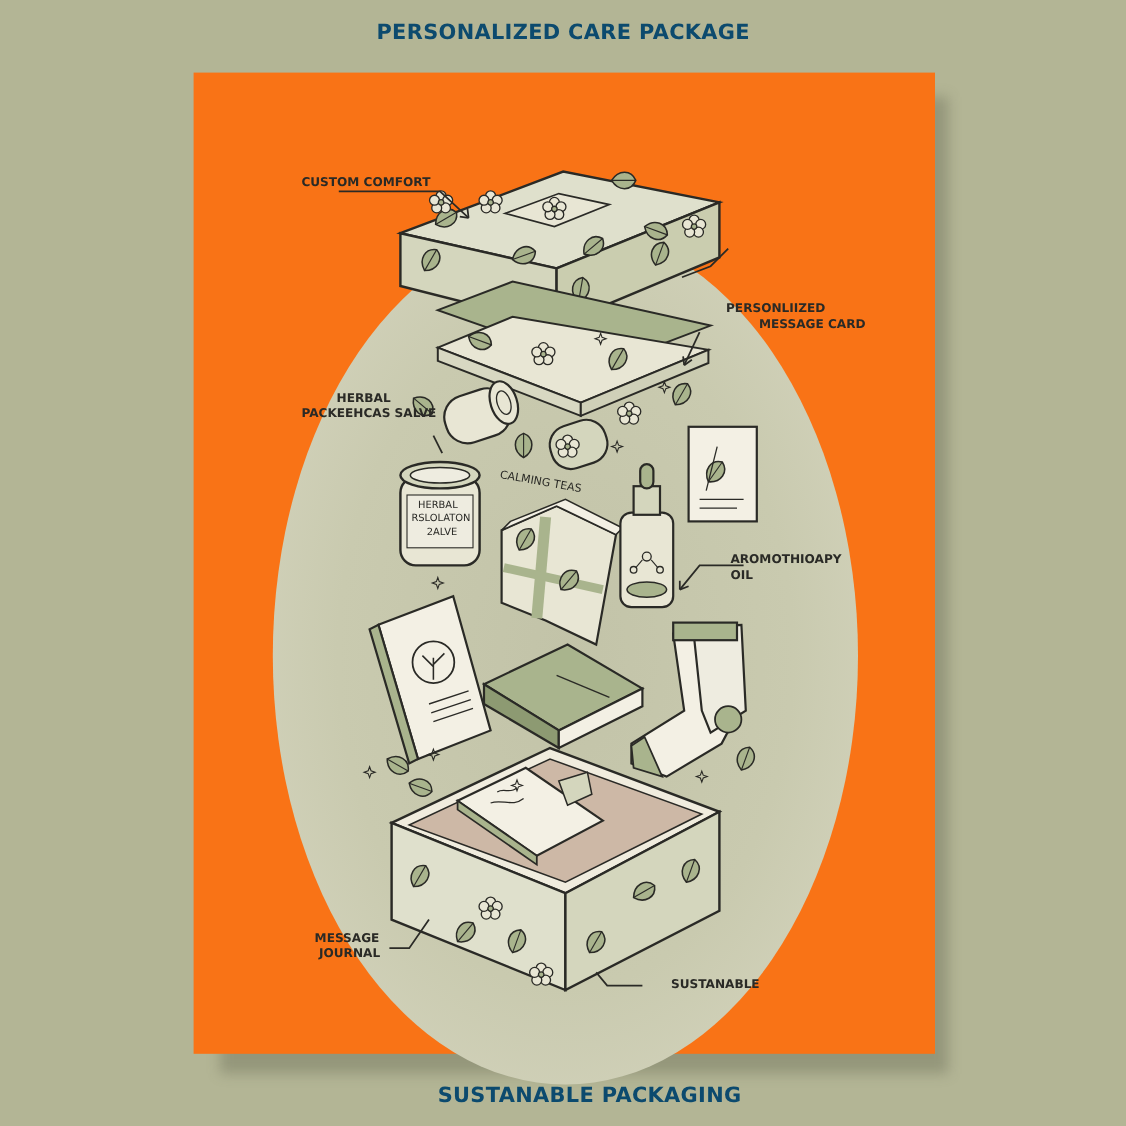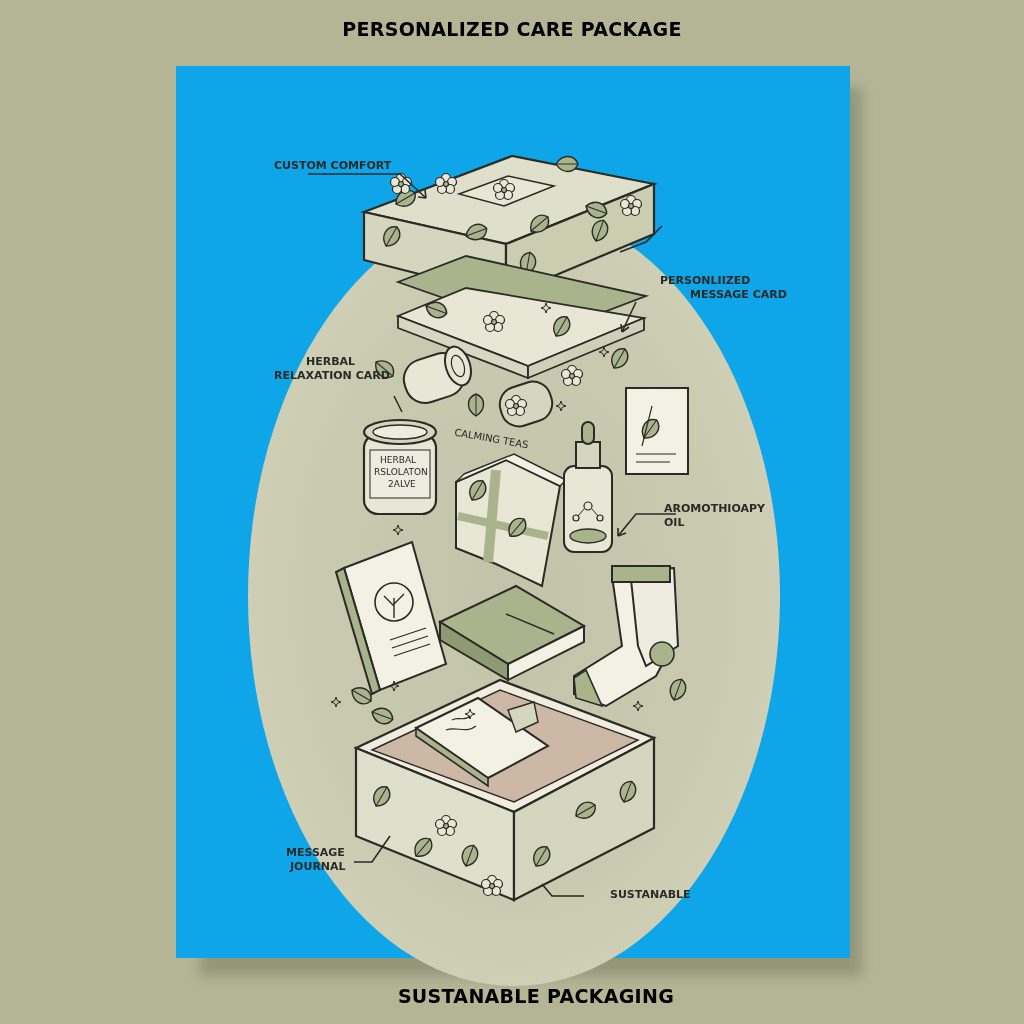--- a/index.html
+++ b/index.html
@@ -1,21 +1,21 @@
 <!DOCTYPE html>
 <html><head>
 <meta charset="utf-8">
 <style>
   html,body{margin:0;padding:0;}
   body{width:1024px;height:1024px;background:#b3b595;position:relative;overflow:hidden;font-family:"DejaVu Sans",sans-serif;}
-  .title{position:absolute;left:0;width:1024px;text-align:center;font-weight:bold;color:#000000;letter-spacing:0.3px;}
+  .title{position:absolute;left:0;width:1024px;text-align:center;font-weight:bold;color:#0c4a6e;letter-spacing:0.3px;}
   #top-title{top:18px;font-size:19px;}
   #bottom-title{top:985px;font-size:19px;margin-left:24px;}
   .shadow{position:absolute;left:200px;top:88px;width:662px;height:888px;background:rgba(70,72,55,0.28);filter:blur(6px);}
-  .poster{position:absolute;left:176px;top:66px;width:674px;height:892px;background:#0ea5e9;}
+  .poster{position:absolute;left:176px;top:66px;width:674px;height:892px;background:#f97316;}
   .oval{position:absolute;left:72px;top:140px;width:532px;height:780px;border-radius:50%;background:radial-gradient(ellipse at 50% 50%,#c2c3a8 0%,#c9caaf 55%,#d3d3bc 85%,rgba(211,211,188,0) 100%);}
   svg.art{position:absolute;left:0;top:0;}
   .label{position:absolute;font-size:11px;font-weight:bold;color:#2a2a26;line-height:13px;white-space:nowrap;}
 </style>
 </head>
 <body>
 
 <div class="title" id="top-title">PERSONALIZED CARE PACKAGE</div>
 <div class="shadow"></div>
 
@@ -189,21 +189,21 @@
       <path d="M178,796 L196,796 L214,770"></path>
       <path d="M408,830 L376,830 L366,818"></path>
       <path d="M444,186 L470,176 L486,160"></path>
     </g>
   </svg>
 
   <div class="label" style="left:98px;top:93px;">CUSTOM COMFORT</div>
   <div class="label" style="left:484px;top:208px;">PERSONLIIZED</div>
   <div class="label" style="left:484px;top:222px;margin-left:30px;">MESSAGE CARD</div>
   <div class="label" style="left:130px;top:289px;">HERBAL</div>
-  <div class="label" style="left:98px;top:303px;">RELAXATION CARD</div>
+  <div class="label" style="left:98px;top:303px;">PACKEEHCAS SALVE</div>
   <div class="label" style="left:278px;top:366px;font-size:10px;transform:rotate(10deg);font-weight:normal;">CALMING TEAS</div>
   <div class="label" style="left:204px;top:388px;font-size:9px;font-weight:normal;">HERBAL</div>
   <div class="label" style="left:198px;top:400px;font-size:9px;font-weight:normal;text-align:right;">RSLOLATON</div>
   <div class="label" style="left:212px;top:412px;font-size:9px;font-weight:normal;">2ALVE</div>
   <div class="label" style="left:488px;top:436px;">AROMOTHIOAPY</div>
   <div class="label" style="left:488px;top:450px;">OIL</div>
   <div class="label" style="left:110px;top:780px;">MESSAGE</div>
   <div class="label" style="left:114px;top:794px;">JOURNAL</div>
   <div class="label" style="left:434px;top:822px;">SUSTANABLE</div>
 </div>

